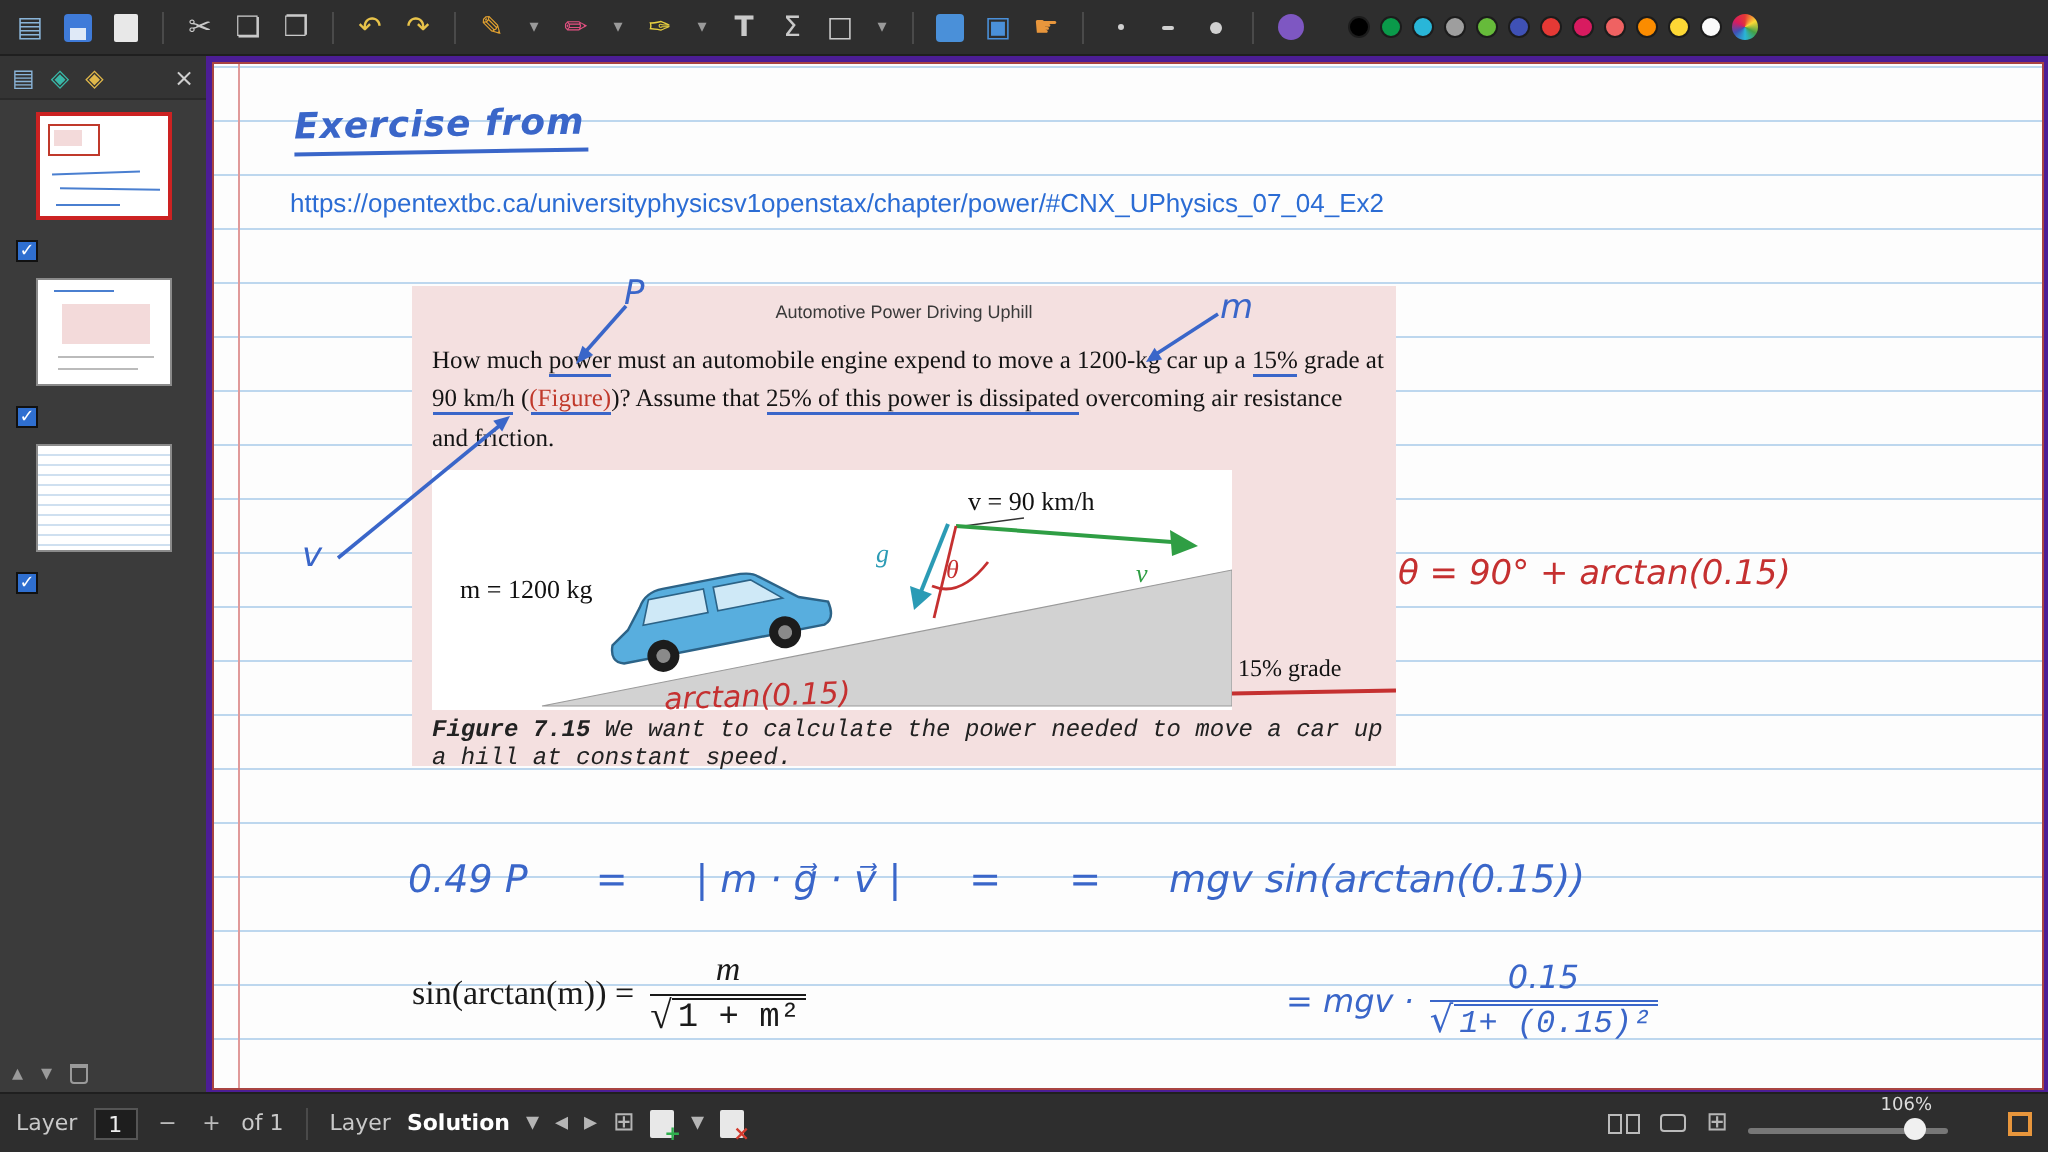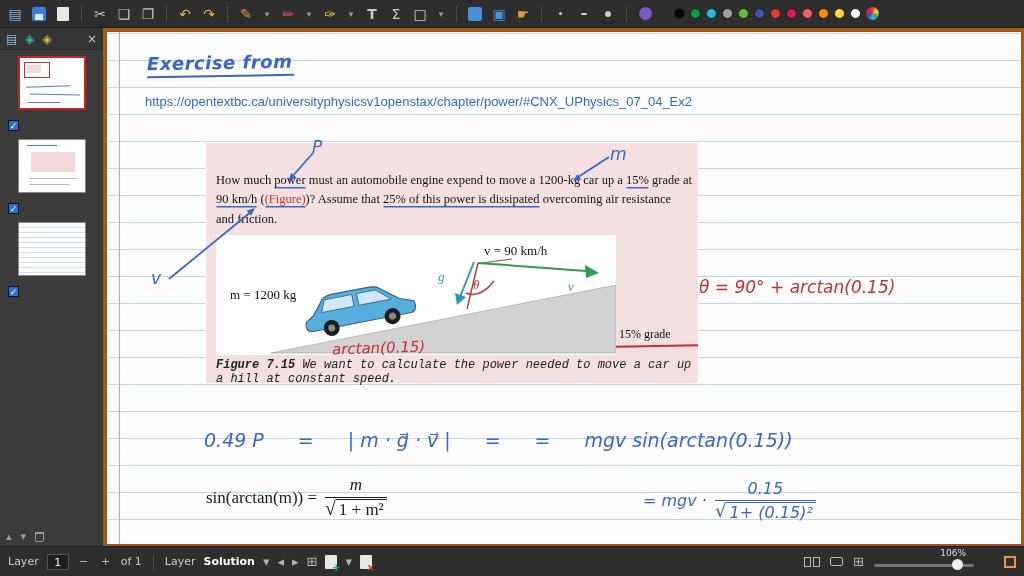--- a/index.html
+++ b/index.html
@@ -41,21 +41,21 @@
   .sk-line { position:absolute; height:1px; background:#4a7fd0; }
   .sk-pink { position:absolute; background:#f3dada; }
   .sk-gray { position:absolute; height:1px; background:#bbb; }
   .thumb-ruled { background-image:linear-gradient(to bottom, transparent 4px, #cfe0f0 4px);
                  background-size:100% 5px; background-repeat:repeat-y; }
   .side-bottom { position:absolute; bottom:3px; left:6px; display:flex; gap:9px; align-items:center;
                  color:#9a9a9a; font-size:11px; }
   .trash { width:9px; height:10px; border:1px solid #9a9a9a; border-top:2px solid #9a9a9a; border-radius:0 0 2px 2px; }
 
   
-  .canvas { position:absolute; left:103px; top:28px; right:0; bottom:30px; background:#a16207; }
+  .canvas { position:absolute; left:103px; top:28px; right:0; bottom:30px; background:#4c1d95; }
   .page { position:absolute; left:3px; top:3px; width:916px; height:514px;
           background-color:#fdfdfd; border:1px solid #a94442;
           background-image:linear-gradient(to bottom, transparent 26px, #bdd7ee 26px);
           background-size:100% 27px; background-repeat:repeat-y; background-position:0 2px; }
   .marginline { position:absolute; left:12px; top:0; bottom:0; width:1px; background:#e09a9a; }
   .abs { position:absolute; }
 
   .hw  { font-family:"DejaVu Sans",sans-serif; font-style:italic; color:#3a66c9; }
   .redhw { font-family:"DejaVu Sans",sans-serif; font-style:italic; color:#c53030; }
   .url { color:#2b6cd4; font-size:13px; font-family:"Liberation Sans",sans-serif; }
@@ -85,21 +85,21 @@
               font-size:19px; align-items:baseline; white-space:nowrap; }
   .identity { position:absolute; left:99px; top:443px; display:flex; gap:8px; align-items:center;
               font-family:"Liberation Serif",serif; font-size:17px; color:#1a1a1a; }
   .finalline { position:absolute; left:536px; top:447px; display:flex; gap:8px; align-items:center;
                font-size:16px; }
   .frac { display:inline-flex; flex-direction:column; align-items:center; }
   .frac .num { padding:0 10px 2px; }
   .frac .fbar { align-self:stretch; border-top:1.5px solid currentColor; }
   .den { display:flex; align-items:flex-start; padding-top:1px; }
   .rad { font-size:1.15em; line-height:1; }
-  .vinc { border-top:1.3px solid currentColor; padding:0 3px; }
+  .vinc { border-top:1.3px solid currentColor; padding:0 3px;font-family:Liberation Mono, monospace; }
 
   .ann-label { font-size:17px; }
   svg text { font-family:"Liberation Serif",serif; }
 
   
   .statusbar { position:absolute; left:0; bottom:0; width:1024px; height:30px; background:#2e2e2e;
                border-top:1px solid #1f1f1f; display:flex; align-items:center; gap:8px;
                padding:0 8px; font-size:11px; color:#c9c9c9; }
   .page-input { width:22px; height:16px; background:#1e1e1e; border:1px solid #555; color:#eee;
                 text-align:center; font-size:11px; line-height:15px; }
@@ -220,20 +220,21 @@
   </div>
 
   <div class="canvas">
     <div class="page">
       <div class="marginline"></div>
 
       <span class="abs hw heading" style="left:40px;top:20px">Exercise from</span>
       <span class="abs url" style="left:38px;top:62px">https://opentextbc.ca/universityphysicsv1openstax/chapter/power/#CNX_UPhysics_07_04_Ex2</span>
 
       <div class="card">
+        <div class="card-title">Automotive Power Driving Uphill</div>
         <p class="prob-text"><span>How much </span><span class="u">power</span><span> must an automobile engine expend to move a 1200-kg car up a </span><span class="u">15%</span><span> grade at </span><span class="u">90 km/h</span><span> (</span><span class="figref u">(Figure)</span><span>)? Assume that </span><span class="u">25% of this power is dissipated</span><span> overcoming air resistance and friction.</span></p>
 
         <div class="figbox">
           <svg width="400" height="120" viewBox="0 0 400 120">
 
             <polygon points="55,118 400,118 400,50" fill="#d2d2d2" stroke="#9a9a9a" stroke-width="0.6"></polygon>
 
             <g transform="translate(100,96) rotate(-11)">
               <path d="M-8,-10 Q-11,-2 -4,0 L98,0 Q104,-2 102,-11 L88,-16 L70,-30 Q67,-33 58,-33 L22,-33 Q13,-33 9,-26 L1,-16 Z" fill="#58aede" stroke="#2c6387" stroke-width="1.2"></path>
               <path d="M14,-29 L9,-17 L42,-17 L42,-29 Z" fill="#cfe9f7" stroke="#2c6387" stroke-width="0.8"></path>

